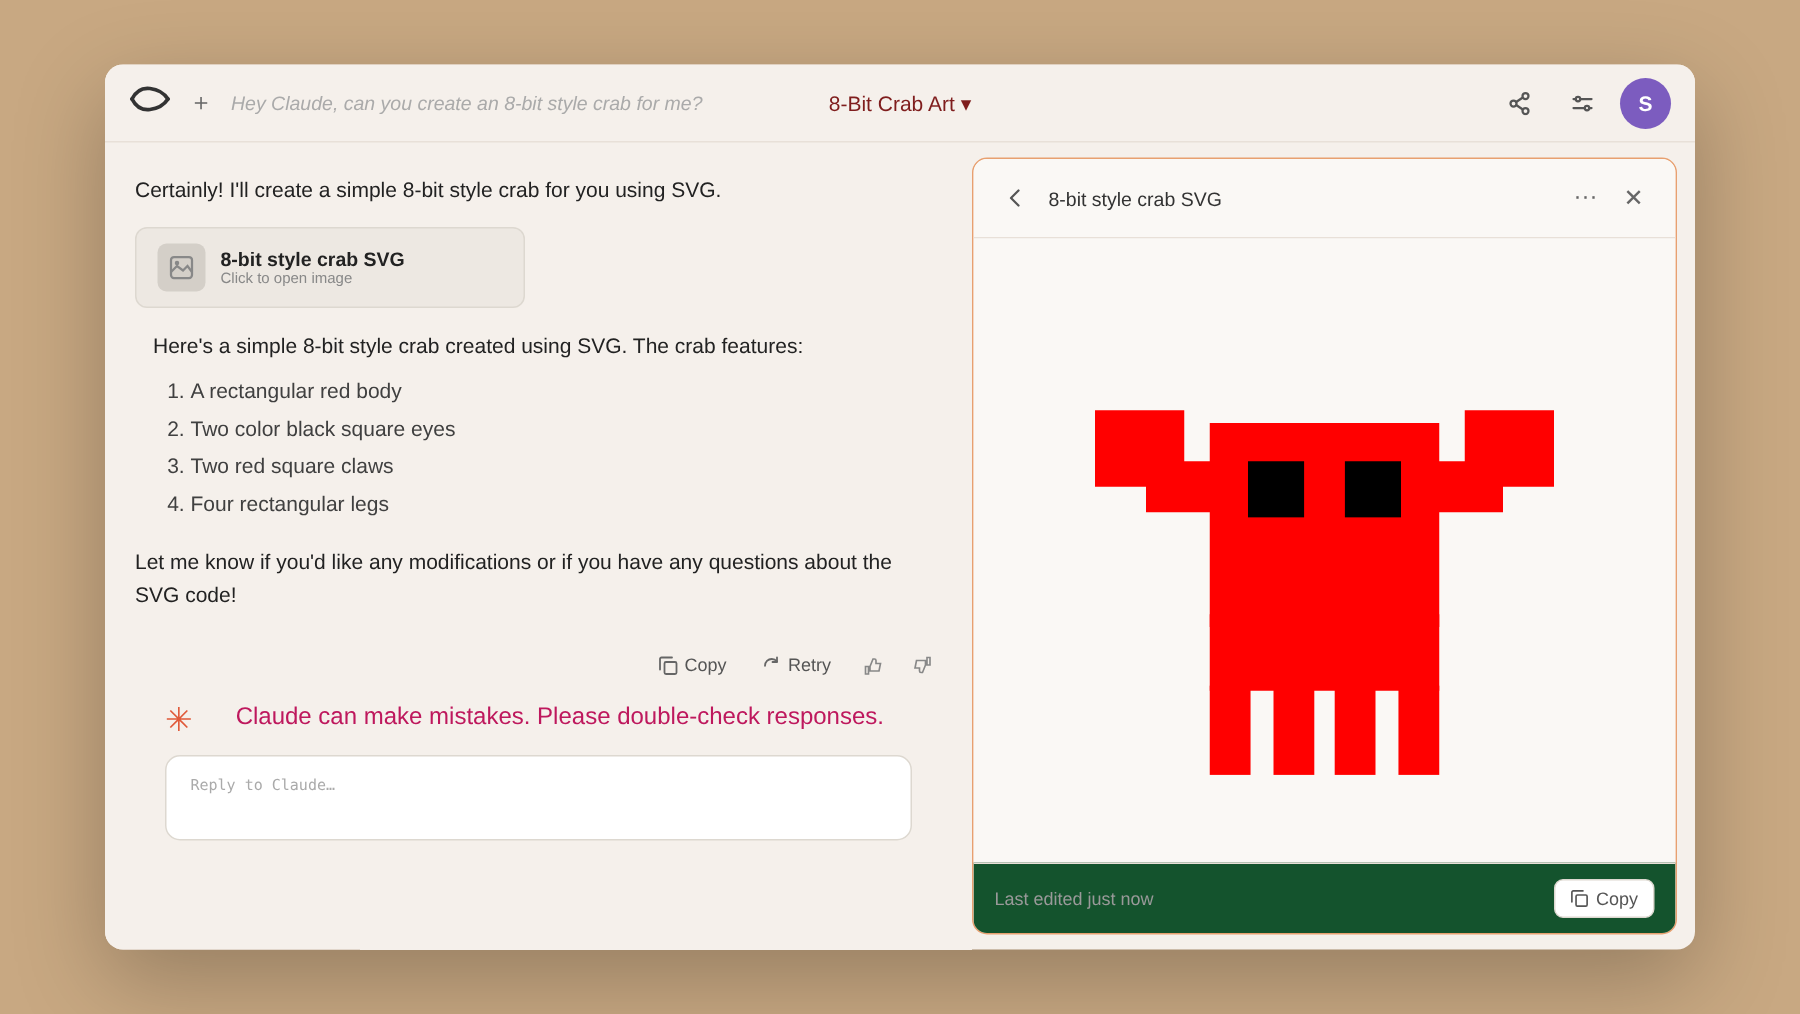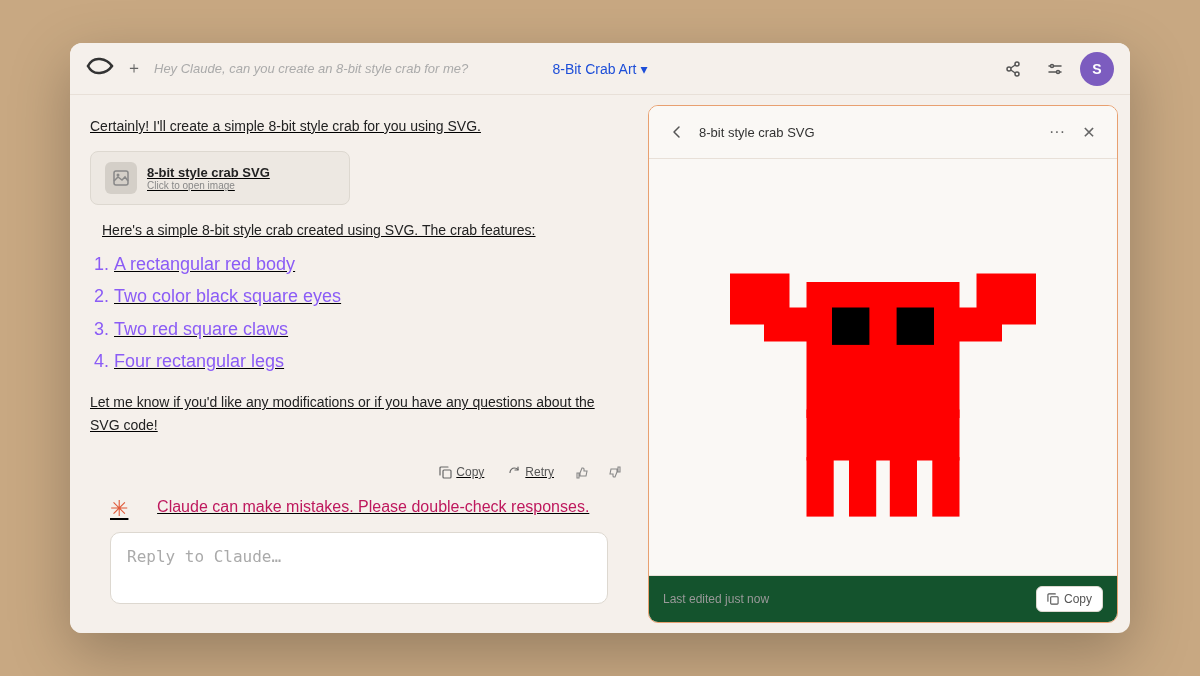--- a/index.html
+++ b/index.html
@@ -67,21 +67,21 @@
     }
     .topbar-center {
       position: absolute;
       left: 50%;
       transform: translateX(-50%);
       display: flex;
       align-items: center;
       gap: 4px;
       font-size: 14px;
       font-weight: 500;
-      color: #1d4ed8;
+      color: #7f1d1d;
       cursor: pointer;
     }
     .topbar-right {
       margin-left: auto;
       display: flex;
       align-items: center;
       gap: 8px;
     }
     .icon-btn {
       width: 34px;
@@ -172,23 +172,24 @@
       color: #222;
       line-height: 1.6;
       margin-bottom: 6px;
       margin-left: 12px;
     }
     .features-list {
       margin-left: 24px;
       margin-bottom: 14px;
     }
     .features-list li {
-      font-size: 18px;
-      color: #8b5cf6;
+      font-size: 14px;
+      color: #404040;
       line-height: 1.8;
+      margin-left: 13px;
     }
     .action-bar {
       display: flex;
       align-items: center;
       justify-content: flex-end;
       gap: 4px;
       padding: 8px 0;
     }
     .action-btn {
       display: flex;
@@ -237,21 +238,21 @@
       background: white;
       border-radius: 10px;
       border: 1px solid #ddd8d0;
       overflow: hidden;
     }
     .reply-input {
       width: 100%;
       padding: 14px 16px;
       border: none;
       outline: none;
-      font-size: 16px;
+      font-size: 10px;
       color: #15803d;
       background: transparent;
       resize: none;
     }
     .reply-input::placeholder { color: #aaa; }
     
     .preview-panel {
       width: 470px;
       border-left: none;
       background: #faf8f5;
@@ -399,21 +400,21 @@
           <circle cx="5" cy="5" r="1.5" fill="#f5f0eb" stroke="#555" stroke-width="1.5"></circle>
           <circle cx="11" cy="11" r="1.5" fill="#f5f0eb" stroke="#555" stroke-width="1.5"></circle>
         </svg>
       </button>
       <div class="avatar">S</div>
     </div>
   </div>
 
   <div class="main-content">
 
-    <div class="chat-panel" style="padding-bottom: 76px; text-decoration: underline;">
+    <div class="chat-panel" style="padding-bottom: 76px;">
       <p class="message-text">Certainly! I'll create a simple 8-bit style crab for you using SVG.</p>
 
       <div class="artifact-card">
         <div class="artifact-icon">
           <svg width="18" height="18" viewBox="0 0 18 18" fill="none">
             <rect x="2" y="2" width="14" height="14" rx="2" stroke="#888" stroke-width="1.5"></rect>
             <circle cx="6" cy="6" r="1.5" fill="#888"></circle>
             <path d="M2 12 L6 8 L10 11 L13 8 L16 12" stroke="#888" stroke-width="1.5" fill="none"></path>
           </svg>
         </div>

